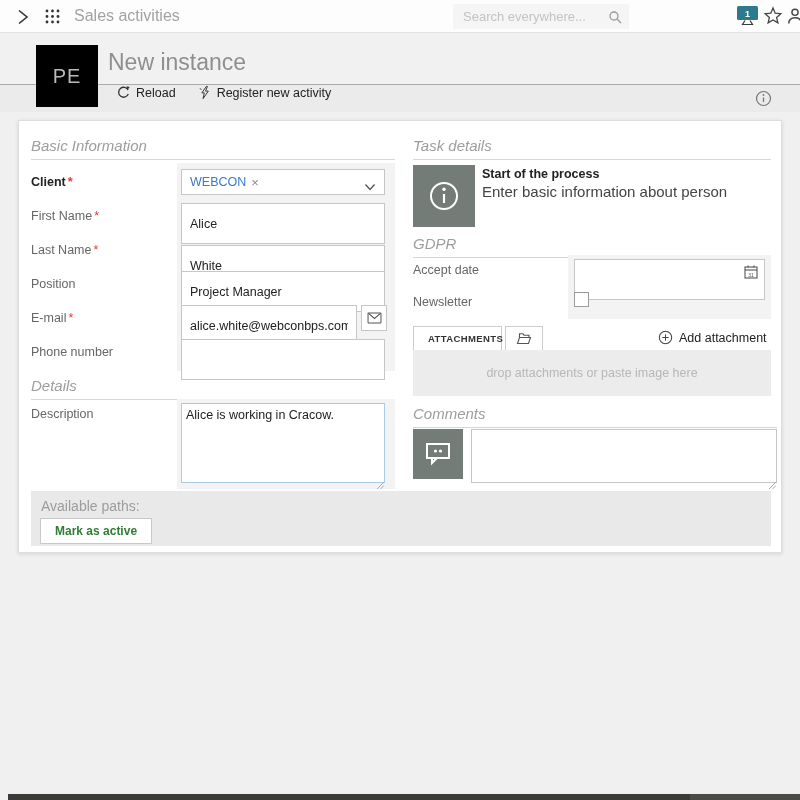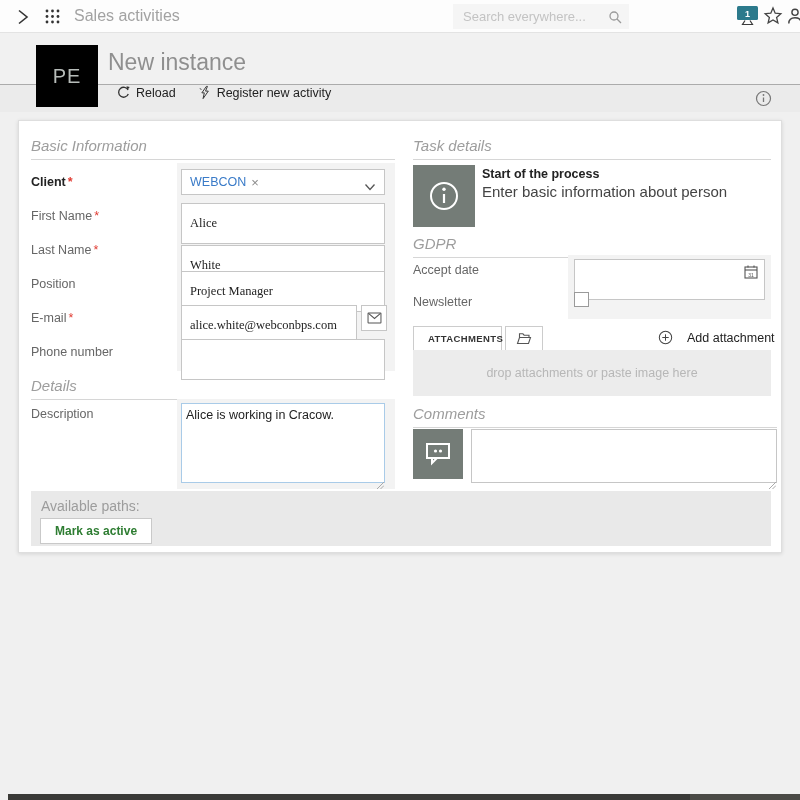--- a/index.html
+++ b/index.html
@@ -37,42 +37,42 @@
   
   .card{position:absolute;left:18px;top:120px;width:764px;height:433px;background:#ffffff;
         border:1px solid #dedede;box-shadow:0 1px 4px rgba(0,0,0,.12);}
   .sect{position:absolute;font-size:15px;color:#9d9d9d;border-bottom:1px solid #d6d6d6;
         padding-bottom:5px;font-style:italic;}
   .lbl{position:absolute;font-size:12.5px;color:#666;}
   .lbl.bold{color:#222;font-weight:bold;}
   .req{color:#e03b32;margin-left:2px;}
   .gpanel{position:absolute;background:#f3f3f3;}
   .inp{position:absolute;height:41px;border:1px solid #c6c6c6;background:#fff;font-size:12.5px;
-       color:#222;padding:0 8px;font-family:Liberation Serif, serif;outline:none;}
+       color:#222;padding:0 8px;font-family:Liberation Sans, sans-serif;outline:none;}
   .tile{position:absolute;background:#747c77;display:flex;align-items:center;justify-content:center;}
   textarea.ta{position:absolute;border:1px solid #c6c6c6;background:#fff;font-size:12.5px;
        color:#222;padding:4px 4px;font-family:inherit;outline:none;resize:none;}
   textarea.ta.focus{border:1px solid #a9cbe8;}
   .rz{position:absolute;pointer-events:none;}
 
   
   .ddl{position:absolute;height:26px;border:1px solid #c6c6c6;background:#fff;display:flex;
        align-items:center;padding:0 8px;cursor:pointer;}
   .ddl .tagtxt{font-size:12.5px;color:#3a7bc8;}
   .ddl .tagx{font-size:13px;color:#8a8a8a;margin-left:5px;cursor:pointer;}
   .ddl .chev{position:absolute;right:8px;top:8px;}
 
   .icon-btn{position:absolute;width:26px;height:26px;border:1px solid #c6c6c6;background:#fff;
        display:flex;align-items:center;justify-content:center;cursor:pointer;}
 
   
   .tab{position:absolute;height:24px;background:#fff;border:1px solid #cccccc;border-bottom:none;
        display:flex;align-items:center;gap:5px;padding:0 9px;cursor:pointer;}
   .tab .tablbl{font-size:9.5px;font-weight:bold;color:#333;letter-spacing:.4px;}
-  .addatt{position:absolute;display:flex;align-items:center;gap:14px;font-size:12.5px;color:#222;
+  .addatt{position:absolute;display:flex;align-items:center;gap:6px;font-size:12.5px;color:#222;
        cursor:pointer;}
   .dropzone{position:absolute;background:#ececec;display:flex;align-items:center;
        justify-content:center;font-size:12.5px;color:#b7b7b7;}
 
   .checkbox{position:absolute;width:15px;height:15px;border:1px solid #9a9a9a;background:#fff;
        cursor:pointer;}
   .cal{position:absolute;cursor:pointer;}
 
   
   .paths{position:absolute;left:12px;top:370px;width:740px;height:55px;background:#e9e9e9;}

